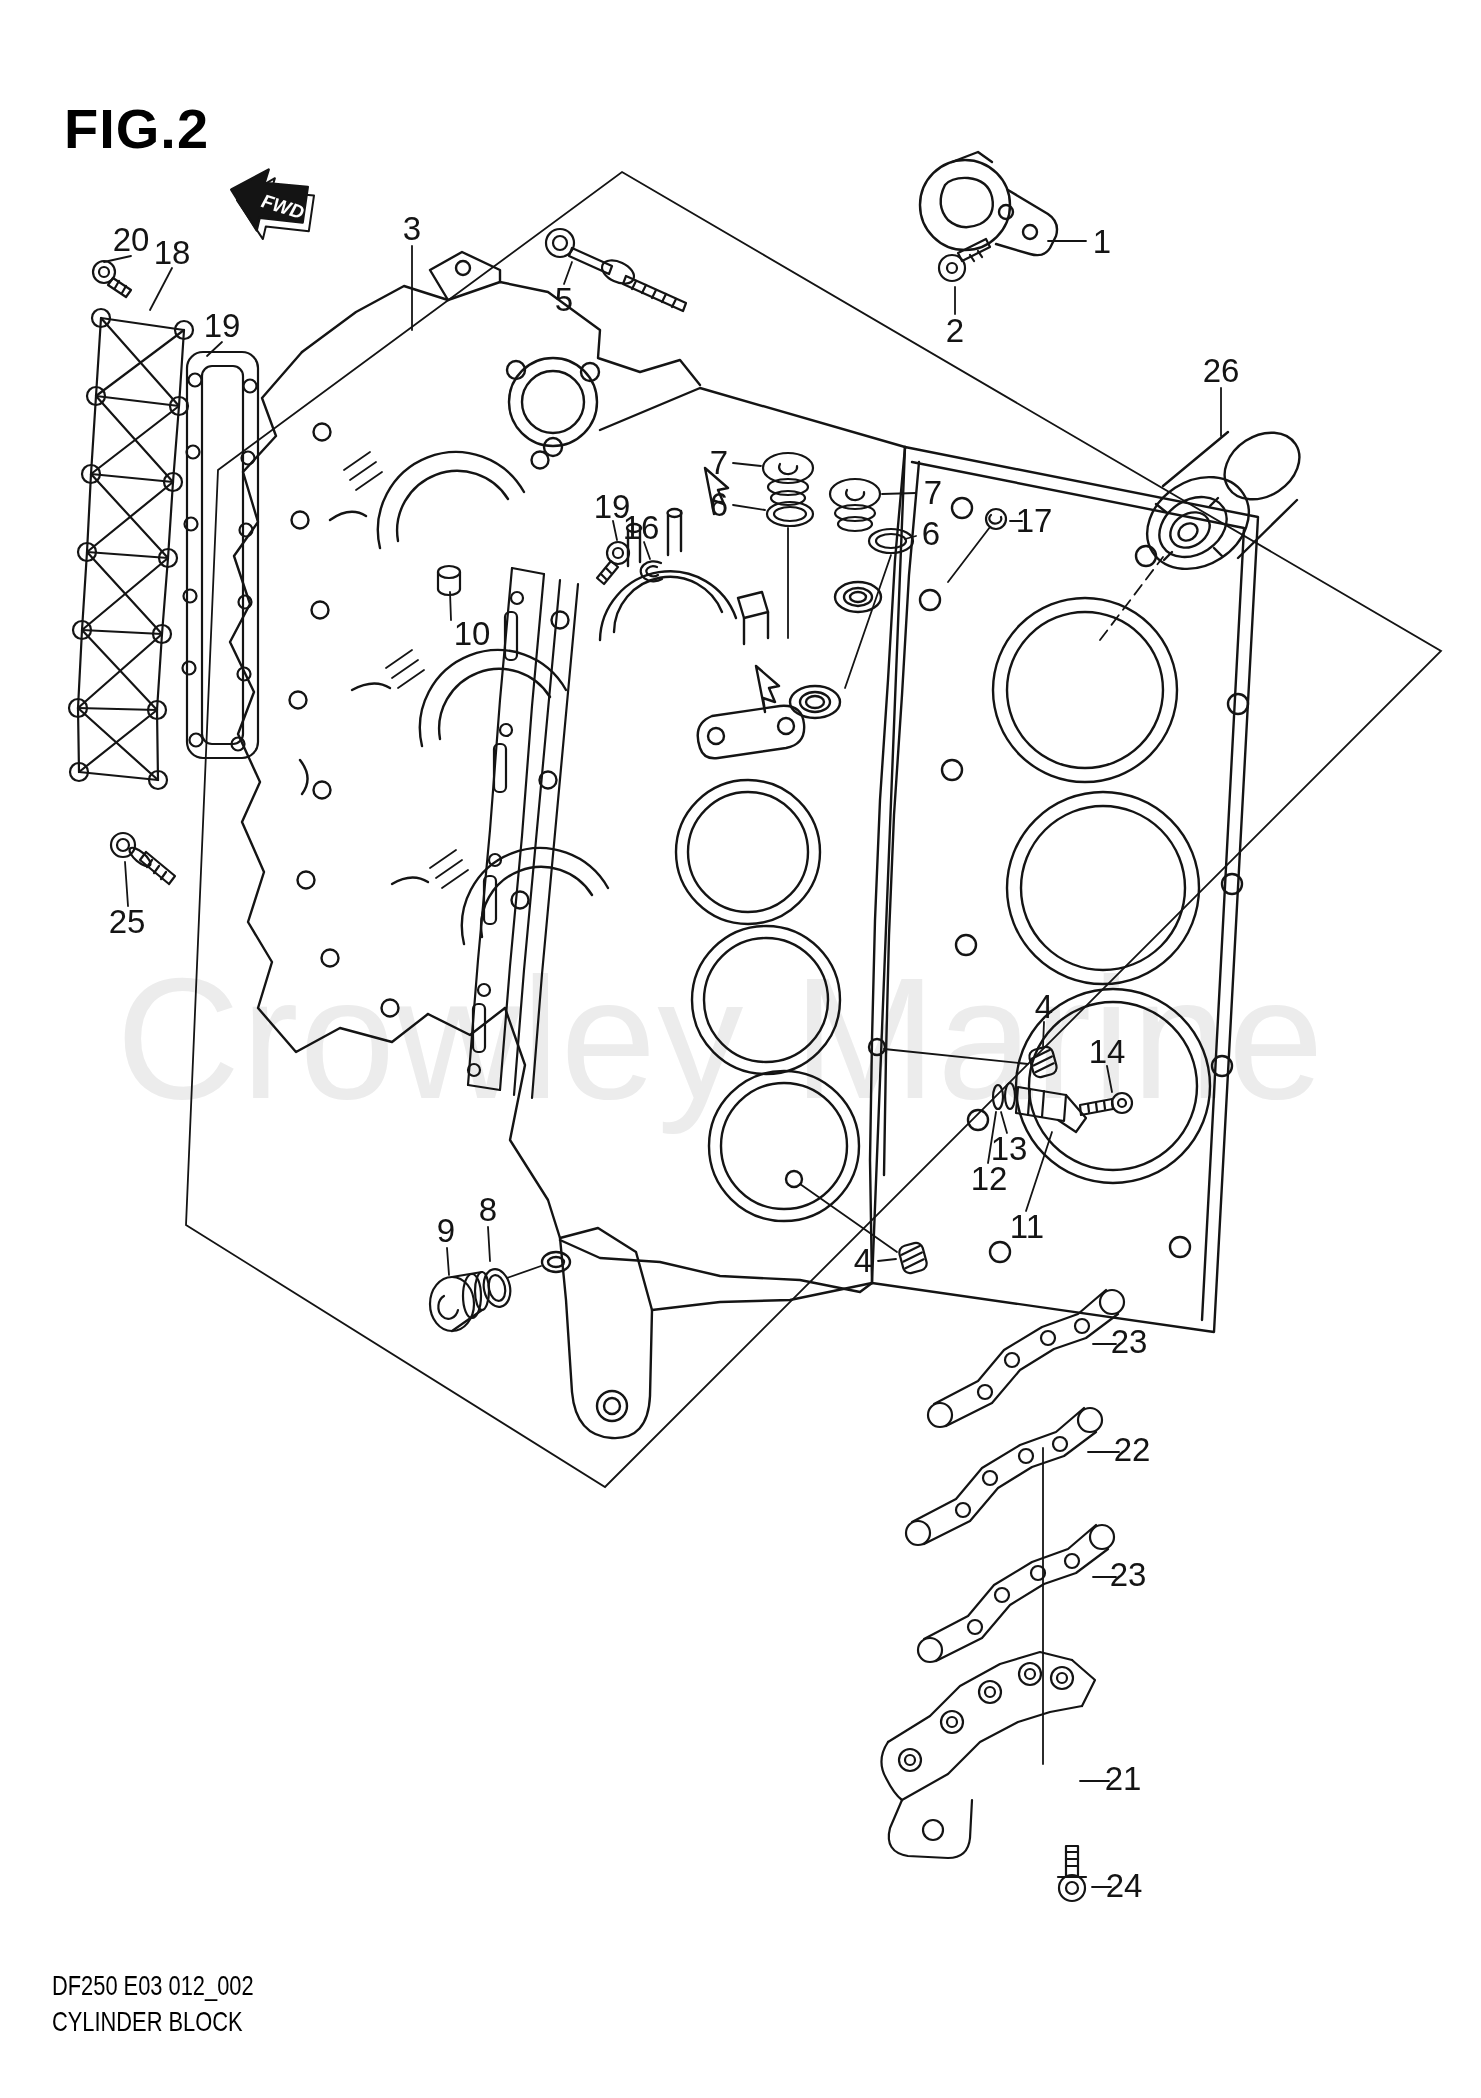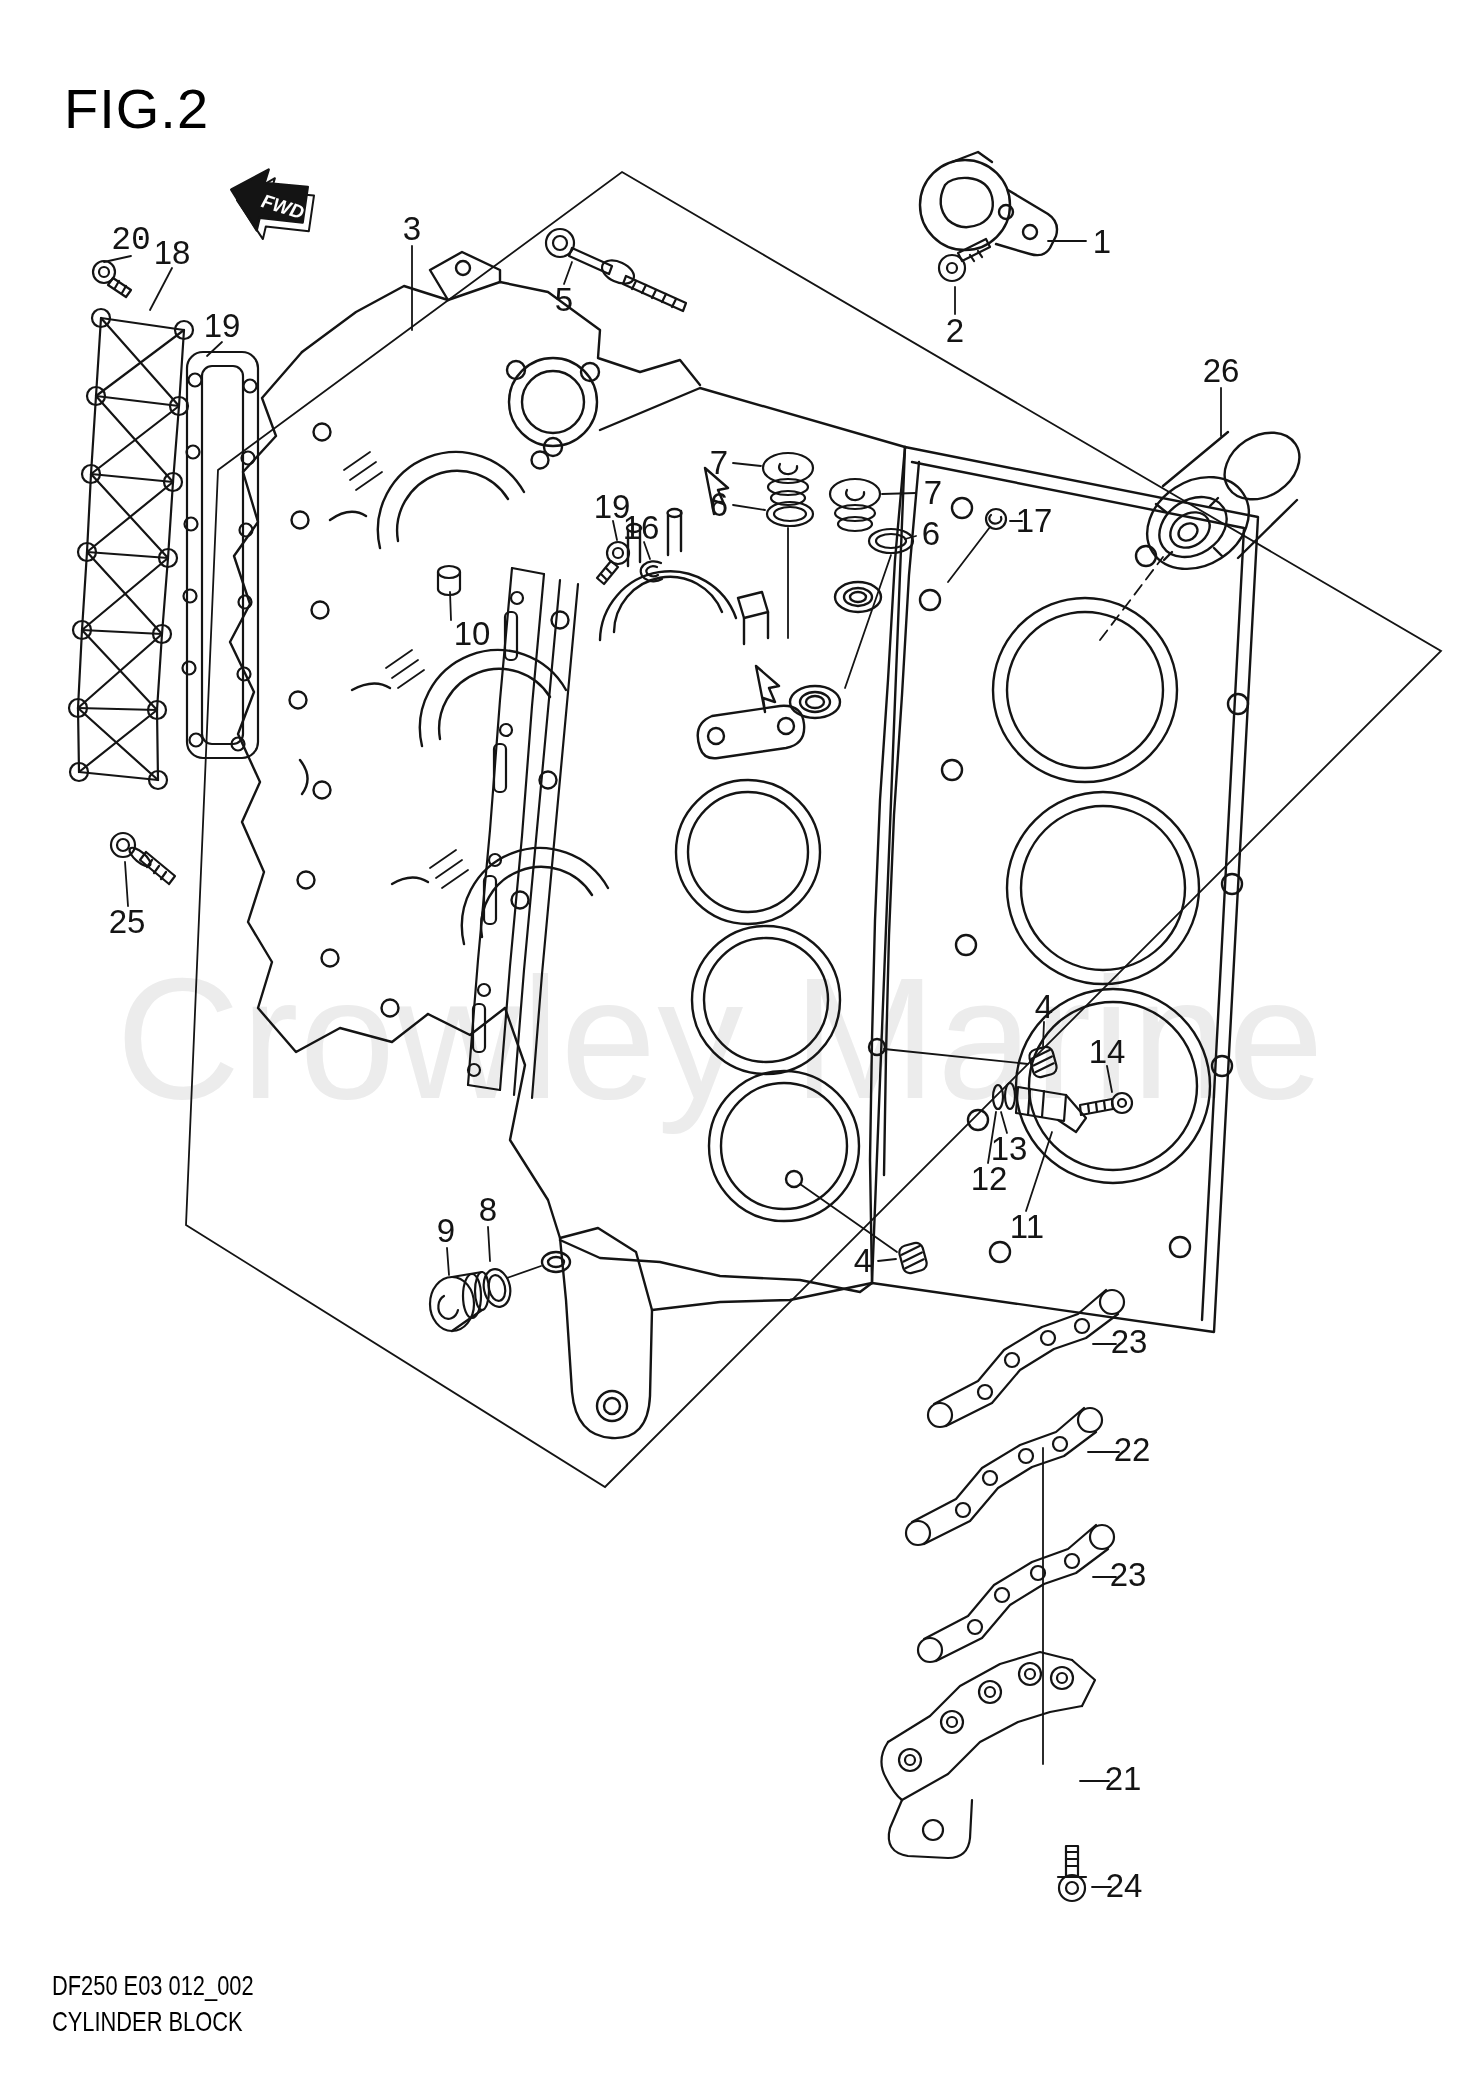--- a/index.html
+++ b/index.html
@@ -2,21 +2,21 @@
 <html style="--wm-color: #ececec; --site-color: #3a3a3a;"><head>
 <meta charset="utf-8">
 <style>
   html,body{margin:0;padding:0;background:#fff;}
   .stage{position:relative;width:1481px;height:2098px;background:#fff;overflow:hidden;
          font-family:"Liberation Sans",sans-serif;}
   .watermark{position:absolute;left:116px;top:952px;font-size:172px;line-height:1;
              color:var(--wm-color,#ececec);white-space:nowrap;letter-spacing:1px;
              font-family:"Liberation Sans",sans-serif;user-select:none;}
   svg.drawing{position:absolute;left:0;top:0;}
-  .fig-label{position:absolute;left:64px;top:76px;font-size:56px;font-weight:normal;
+  .fig-label{position:absolute;left:64px;top:96px;font-size:56px;font-weight:bold;
              color:#000;letter-spacing:1px;}
   .callout{position:absolute;transform:translate(-50%,-50%);font-size:33px;color:#141414;
            white-space:nowrap;}
   .footer-code{position:absolute;left:52px;top:1970px;font-size:28px;color:#000;
                transform:scaleX(0.78);transform-origin:left top;white-space:nowrap;}
   .footer-title{position:absolute;left:52px;top:2006px;font-size:28px;color:#000;
                transform:scaleX(0.78);transform-origin:left top;white-space:nowrap;}
   .site{position:absolute;left:846px;top:1968px;font-size:62px;
         color:var(--site-color,#3a3a3a);white-space:nowrap;}
 </style>
@@ -483,21 +483,21 @@
       <span class="callout" style="left: 719px; top: 463px;">7</span>
       <span class="callout" style="left: 719px; top: 505px;">6</span>
       <span class="callout" style="left: 933px; top: 493px;">7</span>
       <span class="callout" style="left: 931px; top: 534px;">6</span>
       <span class="callout" style="left: 1034px; top: 521px;">17</span>
       <span class="callout" style="left: 612px; top: 507px;">19</span>
       <span class="callout" style="left: 641px; top: 528px;">16</span>
       <span class="callout" style="left: 472px; top: 634px;">10</span>
       <span class="callout" style="left: 172px; top: 253px;">18</span>
       <span class="callout" style="left: 222px; top: 326px;">19</span>
-      <span class="callout" style="left: 131px; top: 240px; font-family: Liberation Mono, monospace;">20</span>
+      <span class="callout" style="left: 131px; top: 240px;">20</span>
       <span class="callout" style="left: 127px; top: 922px;">25</span>
       <span class="callout" style="left: 1221px; top: 371px; text-align: right;">26</span>
       <span class="callout" style="left: 1044px; top: 1007px;">4</span>
       <span class="callout" style="left: 1107px; top: 1052px;">14</span>
       <span class="callout" style="left: 1009px; top: 1149px;">13</span>
       <span class="callout" style="left: 989px; top: 1179px;">12</span>
       <span class="callout" style="left: 1027px; top: 1227px;">11</span>
       <span class="callout" style="left: 863px; top: 1261px;">4</span>
       <span class="callout" style="left: 446px; top: 1231px;">9</span>
       <span class="callout" style="left: 488px; top: 1210px;">8</span>

